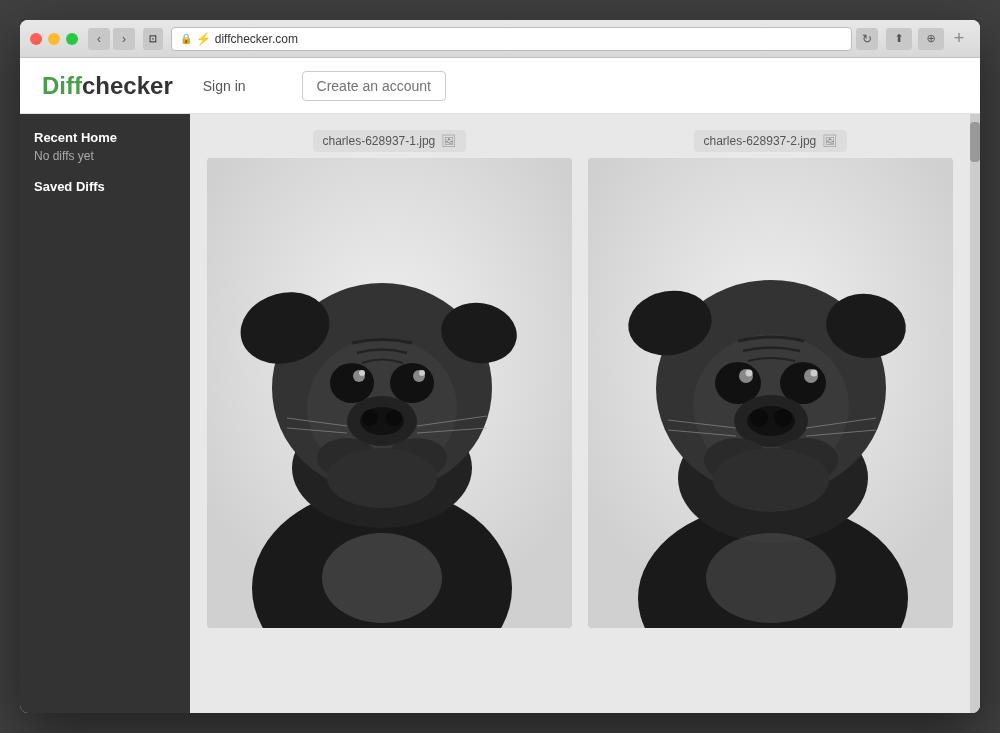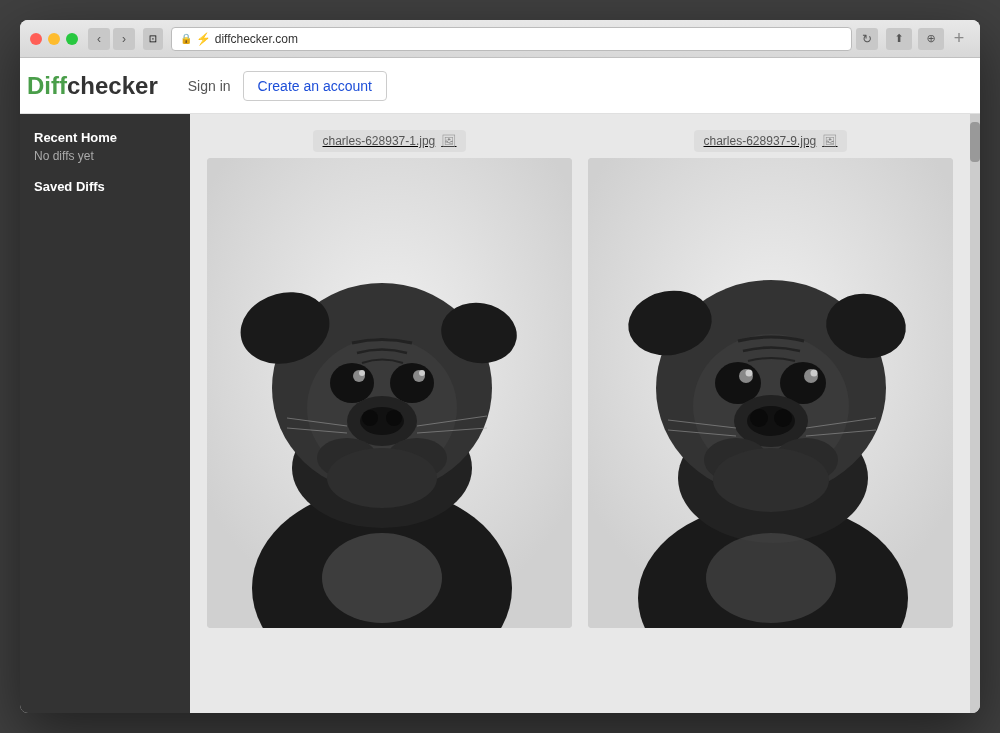--- a/index.html
+++ b/index.html
@@ -141,21 +141,21 @@
       flex: 1;
       overflow: hidden;
     }
 
     
     .navbar {
       background: #fff;
       height: 56px;
       display: flex;
       align-items: center;
-      padding: 0 7px;
+      padding: 0 22px;
       border-bottom: 1px solid #e0e0e0;
       flex-shrink: 0;
     }
 
     .logo {
       font-size: 24px;
       font-weight: bold;
       margin-right: 30px;
       text-decoration: none;
     }
@@ -193,22 +193,23 @@
       cursor: pointer;
       text-decoration: none;
     }
 
     .create-account-btn {
       background: #fff;
       border: 1px solid #ccc;
       border-radius: 4px;
       padding: 6px 14px;
       font-size: 14px;
-      color: #1d4ed8;
-      cursor: pointer;
+      color: #737373;
+      cursor: pointer;
+      margin-left: 44px;
     }
 
     
     .main-layout {
       display: flex;
       flex: 1;
       overflow: hidden;
     }
 
     
@@ -252,21 +253,20 @@
       display: flex;
       gap: 16px;
       justify-content: center;
     }
 
     .image-panel {
       display: flex;
       flex-direction: column;
       align-items: center;
       gap: 6px;
-      text-decoration: underline;
     }
 
     .image-label-bar {
       background: #ddd;
       border-radius: 4px;
       padding: 4px 10px;
       font-size: 12px;
       color: #555;
       display: flex;
       align-items: center;
@@ -426,21 +426,21 @@
                 <line x1="210" y1="268" x2="280" y2="258" stroke="#aaa" stroke-width="1" opacity="0.5"></line>
                 <line x1="210" y1="275" x2="280" y2="270" stroke="#aaa" stroke-width="1" opacity="0.5"></line>
 
                 <ellipse cx="175" cy="420" rx="60" ry="45" fill="#555" opacity="0.6"></ellipse>
               </svg>
             </div>
           </div>
 
           <div class="image-panel">
             <div class="image-label-bar">
-              <span>charles-628937-9.jpg</span>
+              <span>charles-628937-2.jpg</span>
               <span class="file-icon">🖼</span>
             </div>
             <div class="image-box">
               <svg class="pug-svg" viewBox="0 0 365 470" xmlns="http://www.w3.org/2000/svg">
                 <defs>
                   <radialGradient id="bgGrad2" cx="50%" cy="40%" r="60%">
                     <stop offset="0%" stop-color="#f0f0f0"></stop>
                     <stop offset="100%" stop-color="#d0d0d0"></stop>
                   </radialGradient>
                 </defs>

